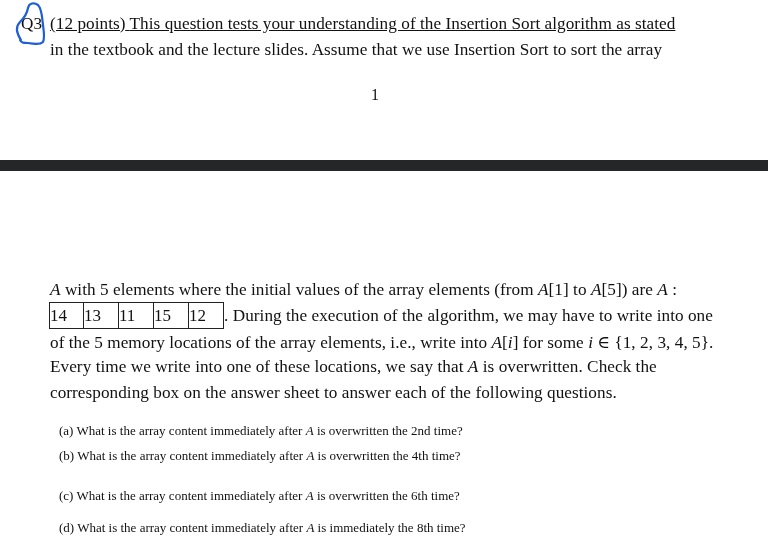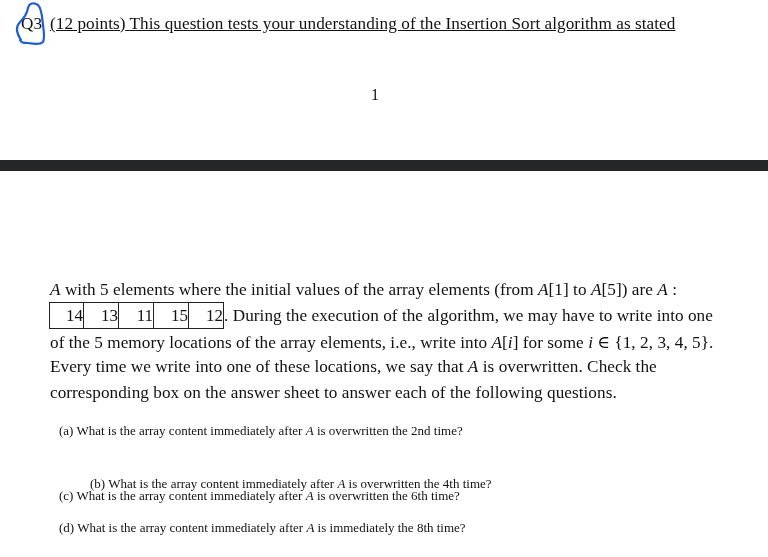--- a/index.html
+++ b/index.html
@@ -21,38 +21,39 @@
     .divider {
       position: absolute; left: 0; top: 160px; width: 768px; height: 11px;
       background: #252628;
     }
     .arr {
       position: absolute; left: 49px; top: 302px; height: 25px;
       display: flex; border: 1px solid #222;
     }
     .arr span {
       display: inline-block; height: 25px; line-height: 25px; font-size: 17px;
-      text-align: right; border-right: 1px solid #222;
+      text-align: left; border-right: 1px solid #222;
     }
     .arr span:last-child { border-right: none; }
     .sub { position: absolute; left: 59px; font-size: 13px; white-space: nowrap; }
     .annot { position: absolute; left: 0; top: 0; pointer-events: none; }
   </style>
 </head>
 <body>
 
 <div class="page">
 
   <div class="qnum">Q3</div>
 
   <div class="line" style="top:14px;text-decoration:underline;">
     <span>(12 points)</span>
     <span>This question tests your understanding of the Insertion Sort algorithm as stated</span>
   </div>
 
+  <div class="line" style="top:40px;">in the textbook and the lecture slides.  Assume that we use Insertion Sort to sort the array</div>
 
   <div class="page-num">1</div>
 
   <div class="divider"></div>
 
   <div class="line" style="top:280px;"><span class="math">A</span><span> with 5 elements where the initial values of the array elements (from </span><span class="math">A</span><span>[1] to </span><span class="math">A</span><span>[5]) are </span><span class="math">A</span><span> :</span></div>
 
   <div class="arr">
     <span style="width:33px;">14</span>
     <span style="width:34px;">13</span>
@@ -66,21 +67,21 @@
   <div class="line" style="top:332px;"><span>of the 5 memory locations of the array elements, i.e., write into </span><span class="math">A</span><span>[</span><span class="math">i</span><span>] for some </span><span class="math">i</span><span> ∈ {1, 2, 3, 4, 5}.</span></div>
 
   <div class="line" style="top:383px;">corresponding box on the answer sheet to answer each of the following questions.</div>
 
   <div class="line" style="top:357px;"><span>Every time we write into one of these locations, we say that </span><span class="math">A</span><span> is overwritten.  Check the</span></div>
 
   <div class="sub" style="top:423px;">
     <span>(a)</span>
     <span>What is the array content immediately after </span><span class="math">A</span><span> is overwritten the 2nd time?</span>
   </div>
-  <div class="sub" style="top:476px;margin-left:31px;">
+  <div class="sub" style="top:448px;">
     <span>(b)</span>
     <span>What is the array content immediately after </span><span class="math">A</span><span> is overwritten the 4th time?</span>
   </div>
   <div class="sub" style="top:488px;">
     <span>(c)</span>
     <span>What is the array content immediately after </span><span class="math">A</span><span> is overwritten the 6th time?</span>
   </div>
   <div class="sub" style="top:520px;">
     <span>(d)</span>
     <span>What is the array content immediately after </span><span class="math">A</span><span> is immediately the 8th time?</span>

